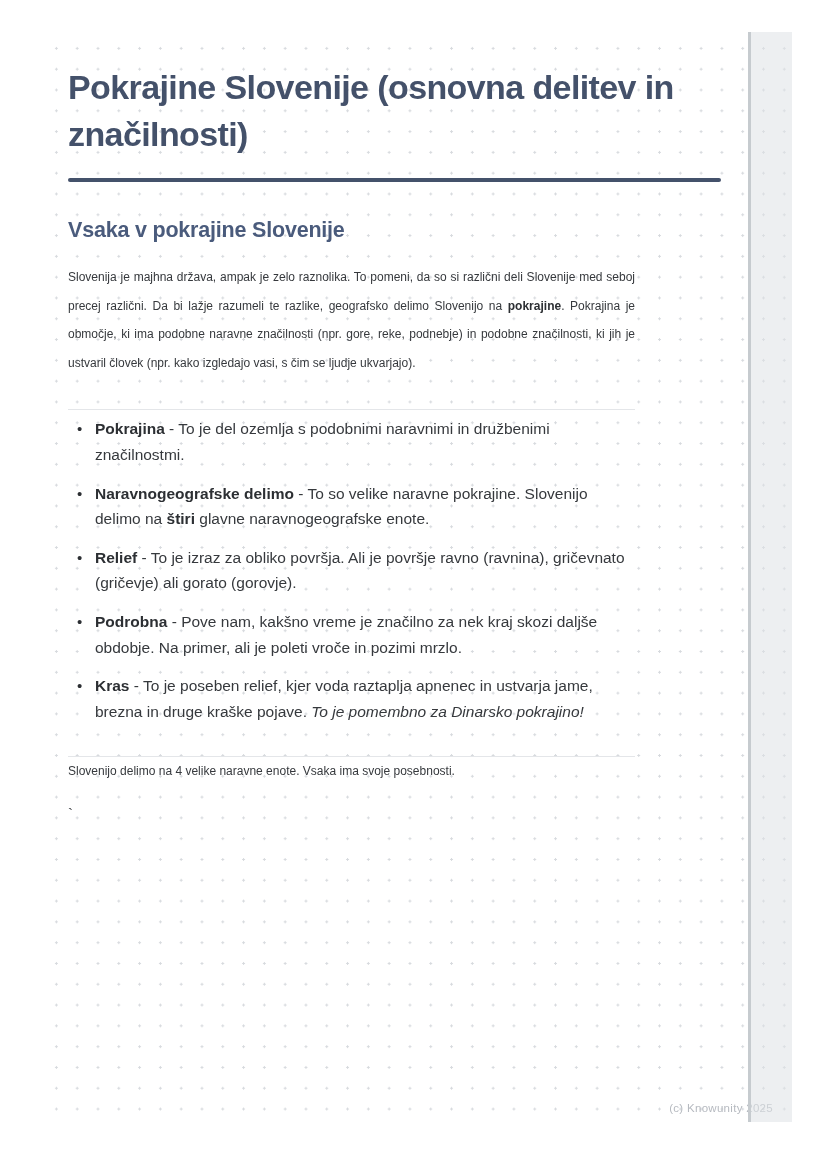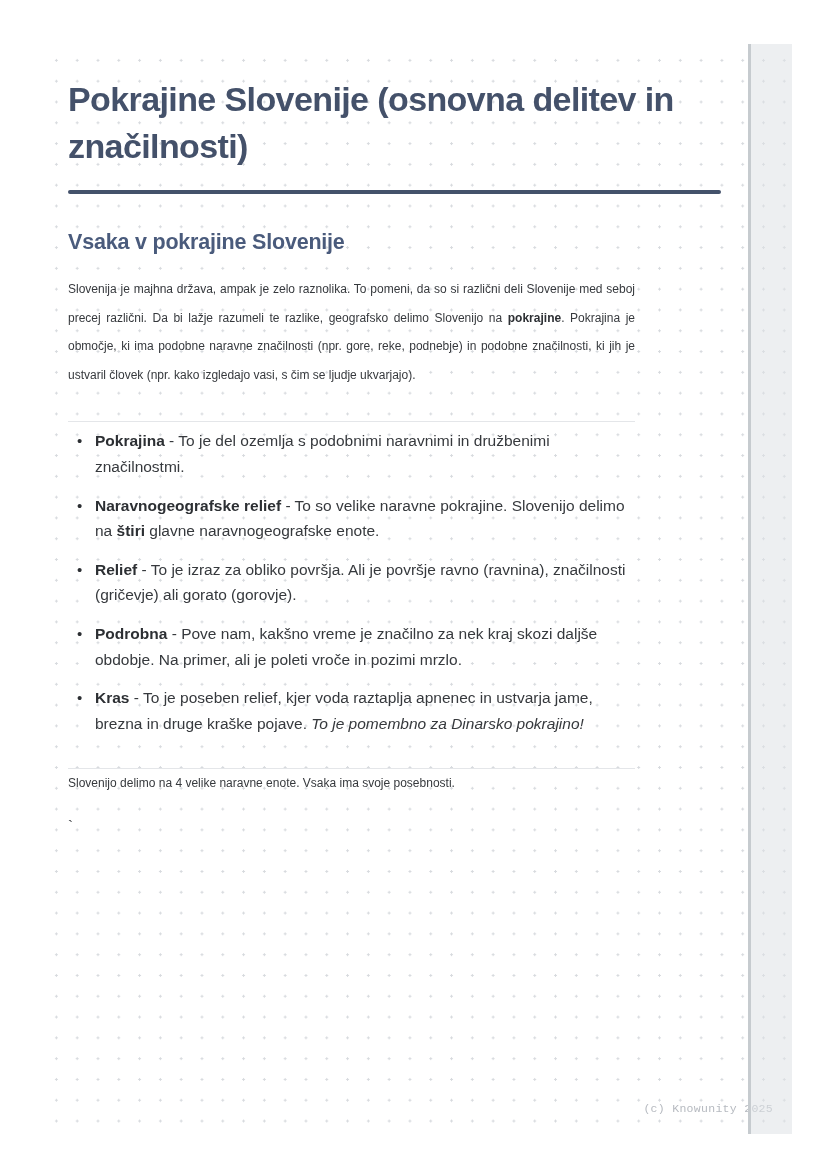--- a/index.html
+++ b/index.html
@@ -7,21 +7,21 @@
     padding: 0;
     width: 828px;
     height: 1171px;
     background: #ffffff;
     overflow: hidden;
     font-family: "Liberation Sans", "DejaVu Sans", sans-serif;
   }
   .sheet {
     position: absolute;
     left: 40px;
-    top: 44px;
+    top: 32px;
     width: 752px;
     height: 1090px;
     background-color: #ffffff;
     background-image: radial-gradient(circle, #d7dade 1.15px, rgba(255,255,255,0) 1.3px);
     background-size: 20.8px 20.8px;
     background-position: 6px 6px;
   }
   .edge-strip {
     position: absolute;
     top: 0;
@@ -106,21 +106,20 @@
     color: #36393d;
   }
   .footer-credit {
     position: absolute;
     top: 1102px;
     right: 55px;
     font-size: 11.5px;
     letter-spacing: 0.3px;
     color: #b6bac0;
     z-index: 2;
-    font-family: Liberation Mono, monospace;
   }
 </style>
 </head>
 <body>
 
 <div class="sheet">
 
   <div class="edge-strip"></div>
 
   <div class="content">
@@ -133,24 +132,24 @@
       <p class="body-par"><span>Slovenija je majhna država, ampak je zelo raznolika. To pomeni, da so si različni deli Slovenije med seboj precej različni. Da bi lažje razumeli te razlike, geografsko delimo Slovenijo na </span><b>pokrajine</b><span>. Pokrajina je območje, ki ima podobne naravne značilnosti (npr. gore, reke, podnebje) in podobne značilnosti, ki jih je ustvaril človek (npr. kako izgledajo vasi, s čim se ljudje ukvarjajo).</span></p>
       <hr class="rule-light">
     </div>
 
     <div class="section">
       <ul class="terms">
         <li>
           <span class="bullet">•</span><b>Pokrajina</b><span> - </span><span>To je del ozemlja s podobnimi naravnimi in družbenimi značilnostmi.</span>
         </li>
         <li>
-          <span class="bullet">•</span><b>Naravnogeografske relief</b><span> - </span><span>To so velike naravne pokrajine. Slovenijo delimo na </span><b>štiri</b><span> glavne naravnogeografske enote.</span>
+          <span class="bullet">•</span><b>Naravnogeografske delimo</b><span> - </span><span>To so velike naravne pokrajine. Slovenijo delimo na </span><b>štiri</b><span> glavne naravnogeografske enote.</span>
         </li>
         <li>
-          <span class="bullet">•</span><b>Relief</b><span> - </span><span>To je izraz za obliko površja. Ali je površje ravno (ravnina), značilnosti (gričevje) ali gorato (gorovje).</span>
+          <span class="bullet">•</span><b>Relief</b><span> - </span><span>To je izraz za obliko površja. Ali je površje ravno (ravnina), gričevnato (gričevje) ali gorato (gorovje).</span>
         </li>
         <li>
           <span class="bullet">•</span><b>Podrobna</b><span> - </span><span>Pove nam, kakšno vreme je značilno za nek kraj skozi daljše obdobje. Na primer, ali je poleti vroče in pozimi mrzlo.</span>
         </li>
         <li>
           <span class="bullet">•</span><b>Kras</b><span> - </span><span>To je poseben relief, kjer voda raztaplja apnenec in ustvarja jame, brezna in druge kraške pojave. </span><i>To je pomembno za Dinarsko pokrajino!</i>
         </li>
       </ul>
       <hr class="rule-light">
     </div>

